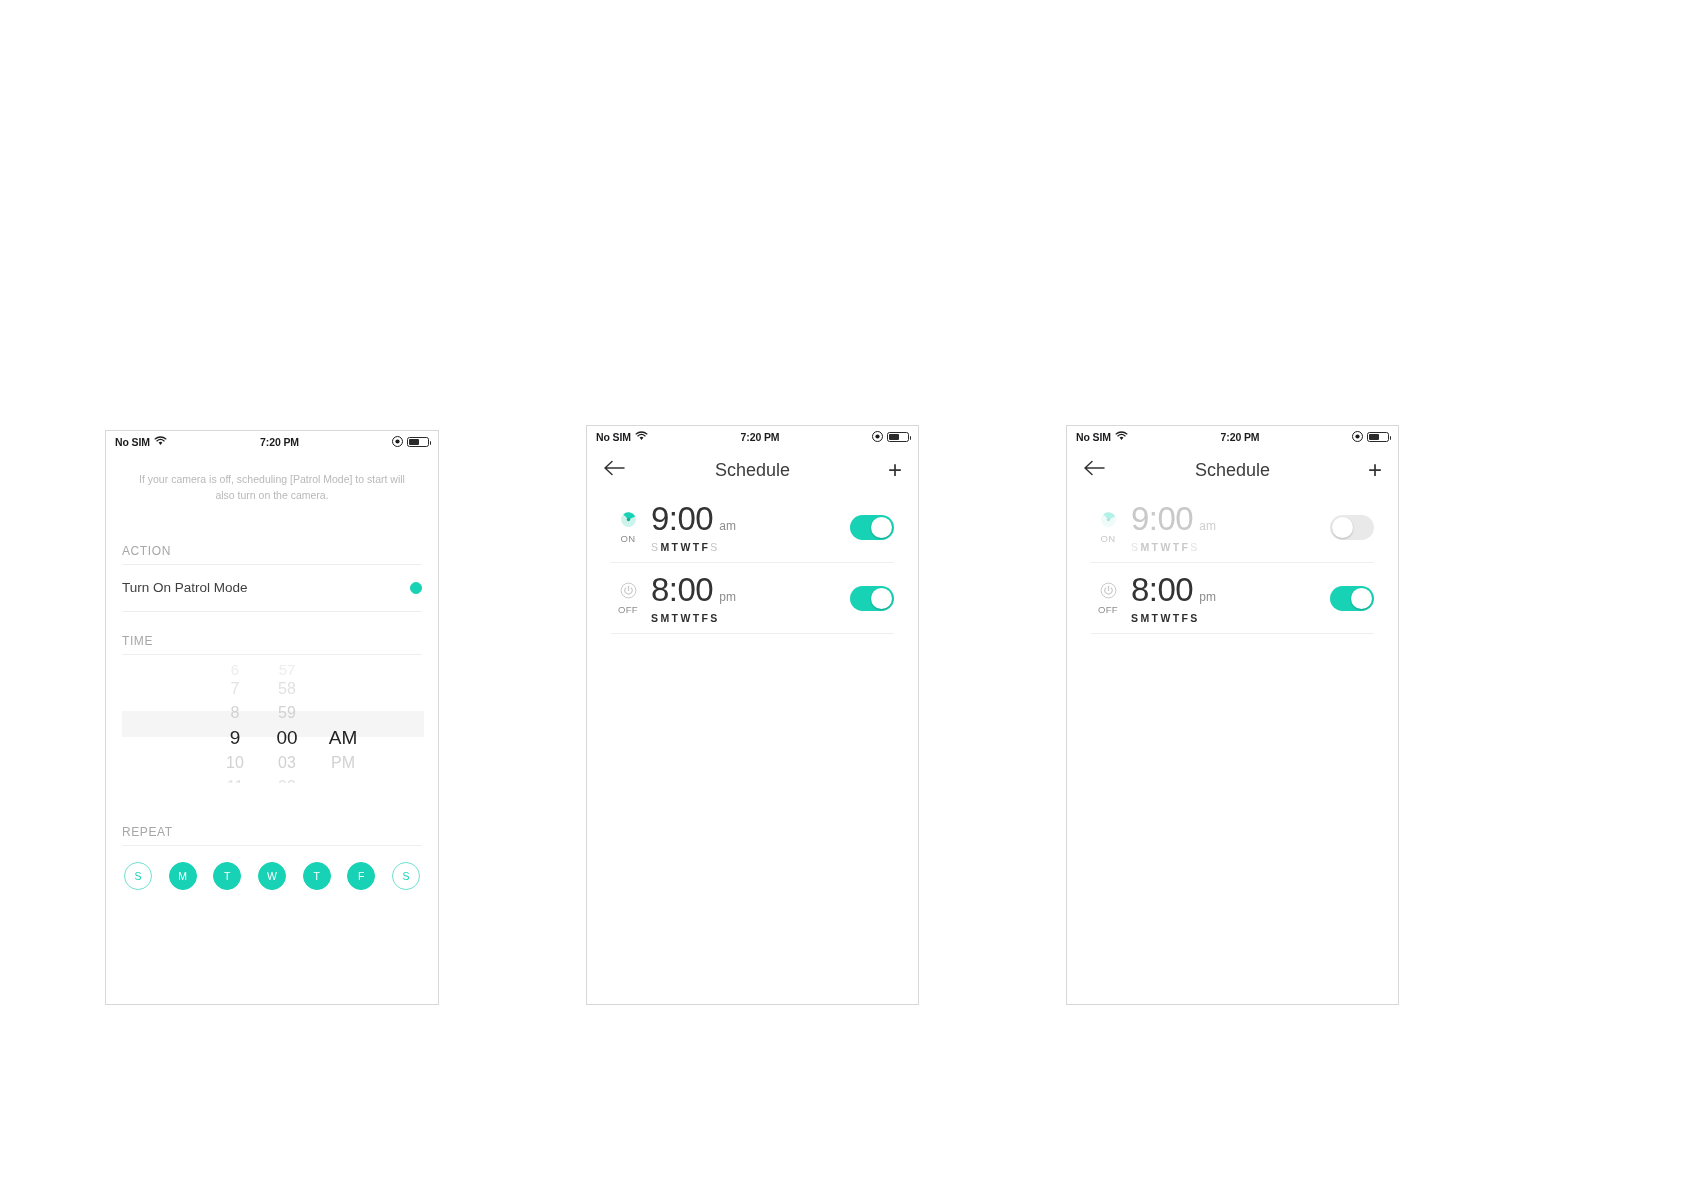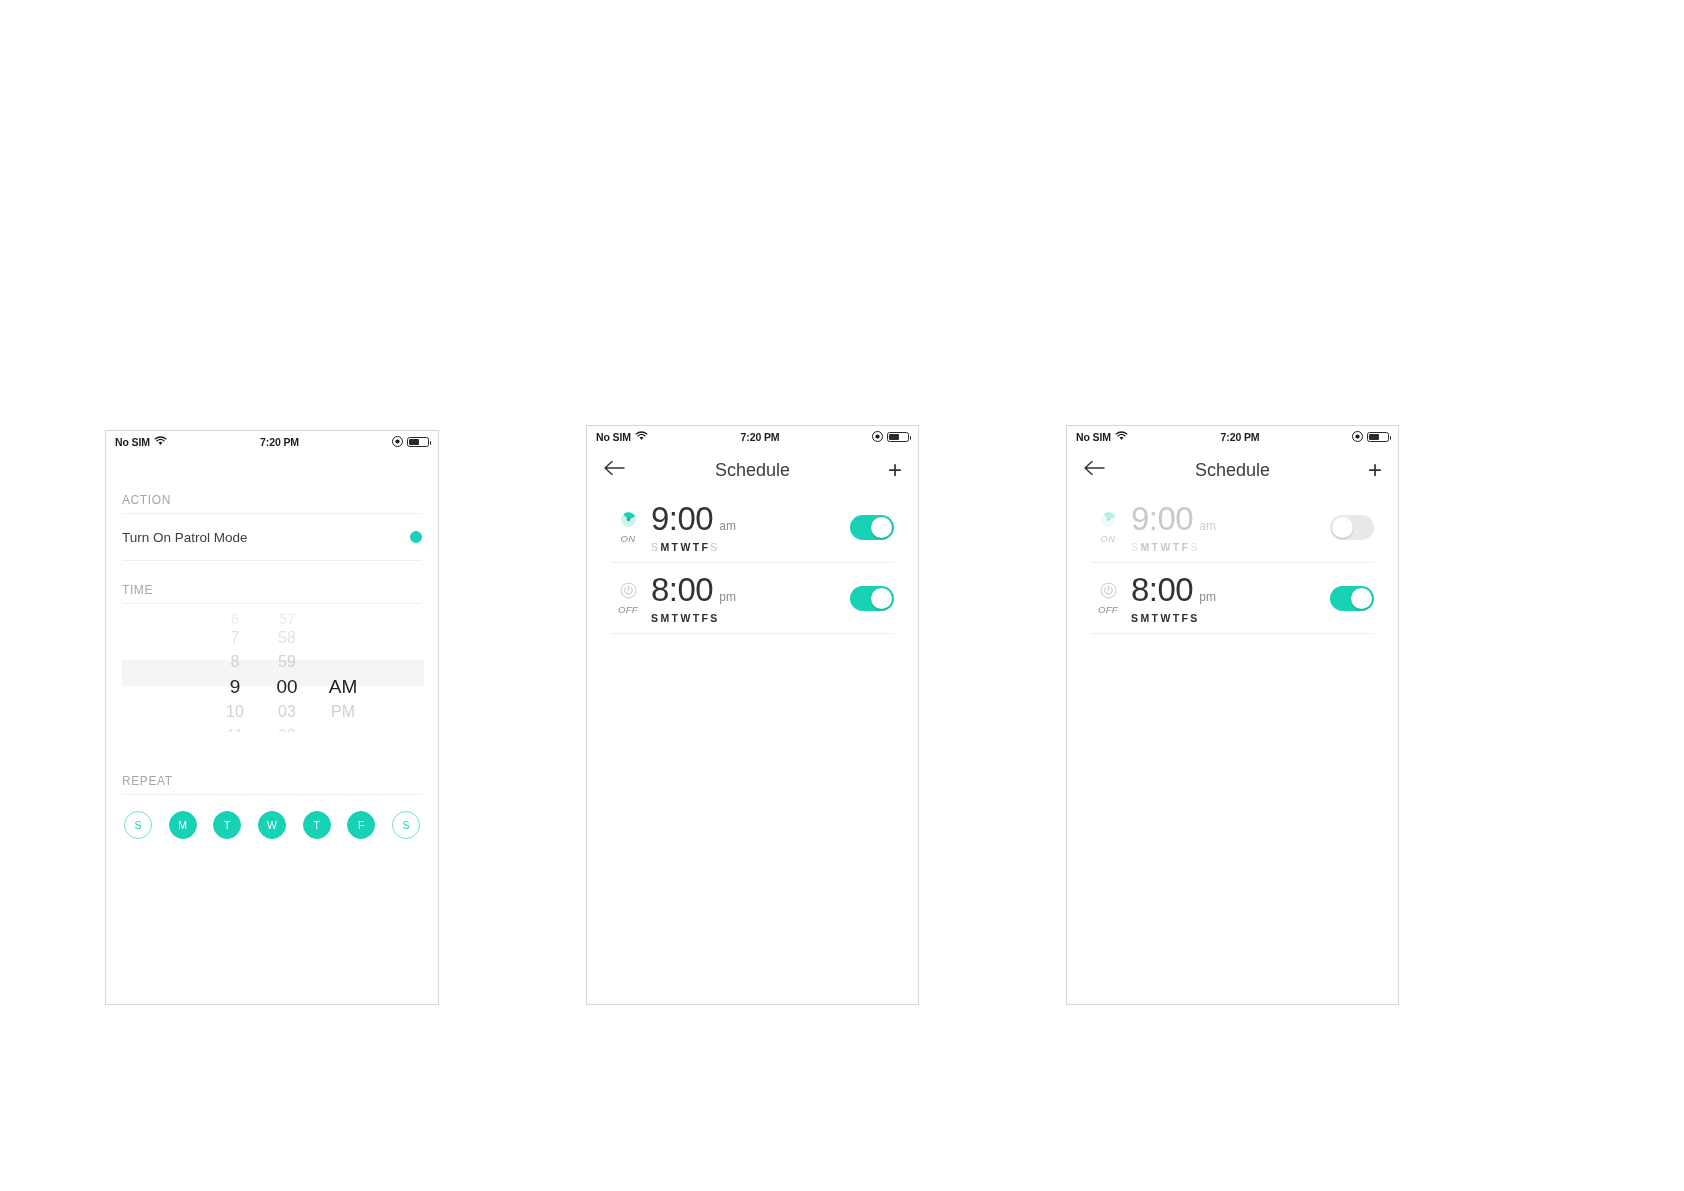--- a/index.html
+++ b/index.html
@@ -226,21 +226,20 @@
     border-bottom: 1px solid #eeeeee;
     cursor: pointer;
   }
   .row-icon-col {
     width: 34px;
     flex: 0 0 auto;
     display: flex;
     flex-direction: column;
     align-items: center;
     justify-content: center;
-    font-style: italic;
   }
   .mode-glyph { width: 17px; height: 17px; display: block; }
   .row-state {
     font-size: 9.5px;
     color: #8d8d8d;
     margin-top: 5px;
     letter-spacing: 0.3px;
   }
   .row-main {
     flex: 1 1 auto;
@@ -332,20 +331,21 @@
             <circle cx="5.5" cy="5.5" r="2.1" fill="#1c1c1e"></circle>
           </svg>
         </span>
         <span class="battery">
           <span class="battery-fill"></span>
         </span>
       </div>
     </div>
 
 
+    <div class="hint">If your camera is off, scheduling [Patrol Mode] to start will also turn on the camera.</div>
 
     <div class="section-label sec-action">ACTION</div>
 
     <div class="action-row">
       <span>Turn On Patrol Mode</span>
       <span class="radio on"></span>
     </div>
 
     <div class="section-label sec-time">TIME</div>
 

